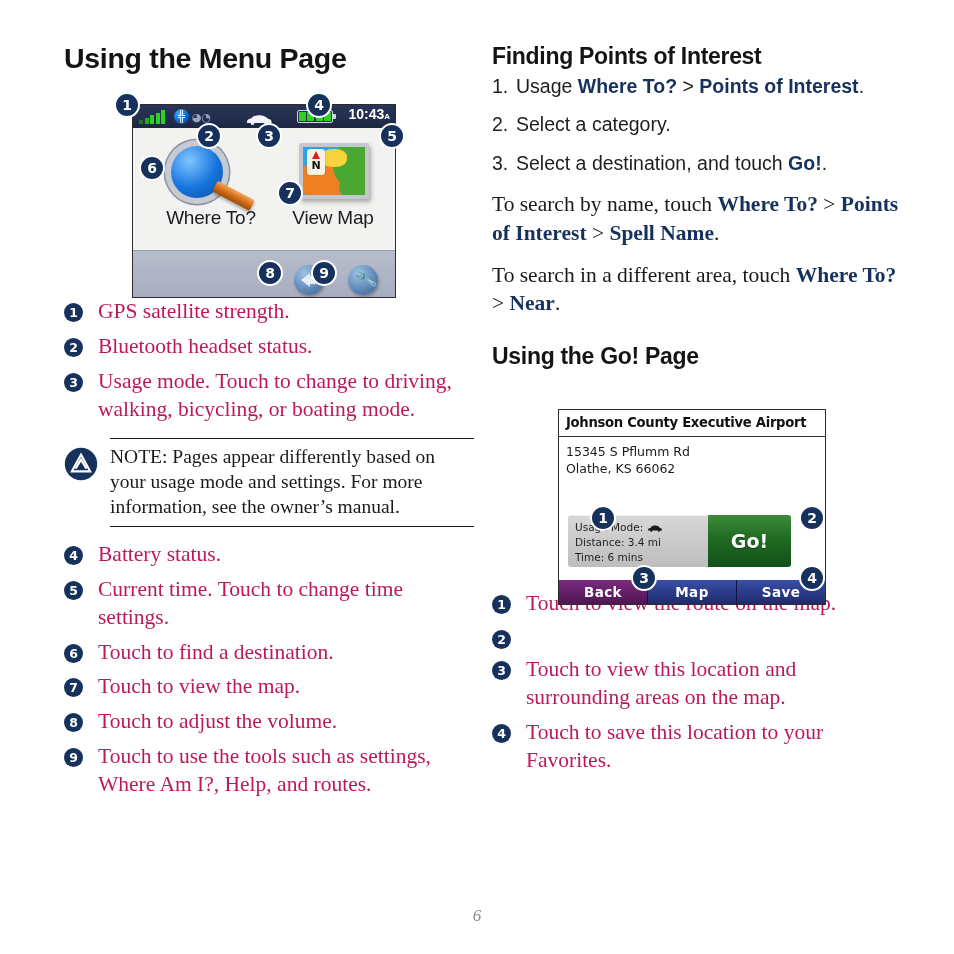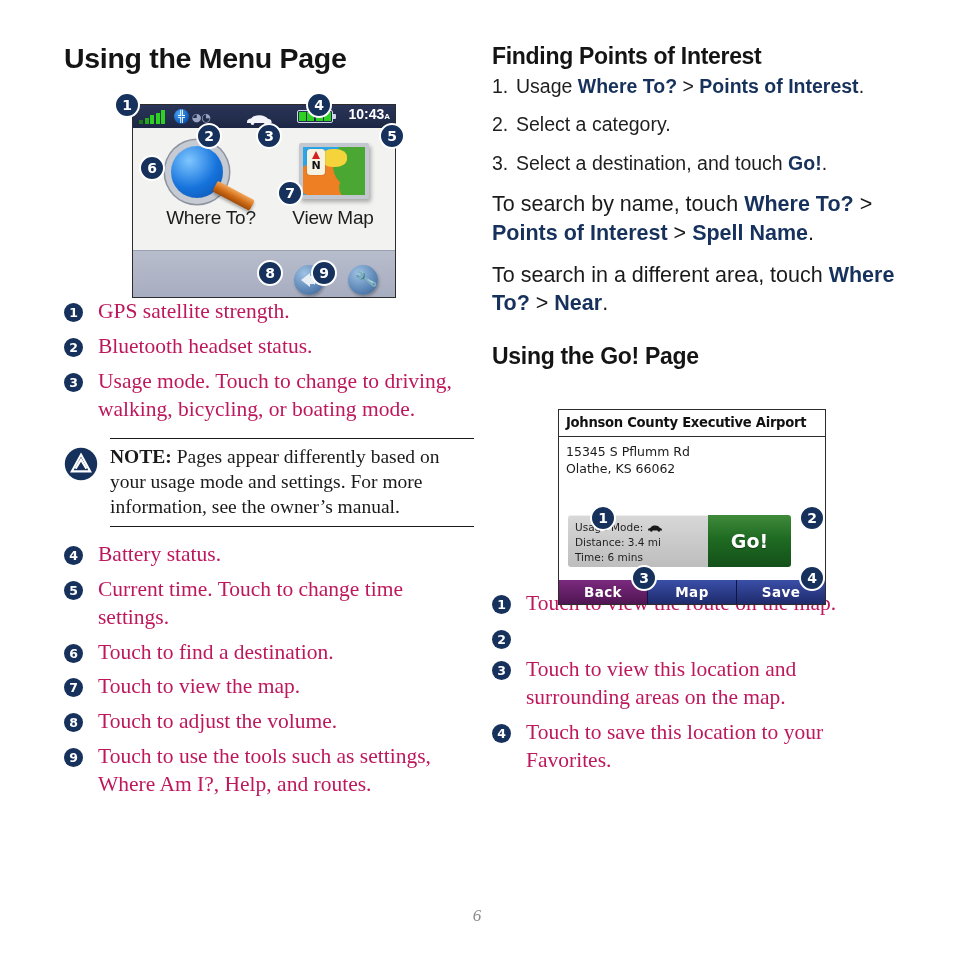--- a/index.html
+++ b/index.html
@@ -84,40 +84,40 @@
     margin-top: 9px; margin-right: 12px;
   }
   .note-body {
     flex: 1 1 auto;
     border-top: 1.6px solid #1a1a1a;
     border-bottom: 1.6px solid #1a1a1a;
     padding: 5px 0 6px 0;
     font-size: 19.5px;
     line-height: 1.30;
   }
-  .note-label { font-weight: bold; }
+  .note-label { font-weight: normal; }
 
   
   ol.steps { margin: 0; padding: 0; list-style: none; }
   ol.steps li {
     display: flex;
     align-items: flex-start;
     font-family: "Liberation Sans", sans-serif;
     font-size: 19.5px;
     line-height: 1.3;
     margin-bottom: 13px;
     color: #1e1e1e;
   }
   ol.steps li .num {
     flex: 0 0 auto;
     width: 24px;
   }
   .ui { color: #16315c; font-weight: bold; }
   .para {
-    font-family: Liberation Sans, sans-serif;
+    font-family: Liberation Serif, serif;
     font-size: 21.5px;
     line-height: 1.32;
     margin: 14px 0 0 0;
   }
   .para .uiser { color: #16315c; font-weight: bold; }
 
   
   .device-menu {
     position: absolute;
     left: 132px;

